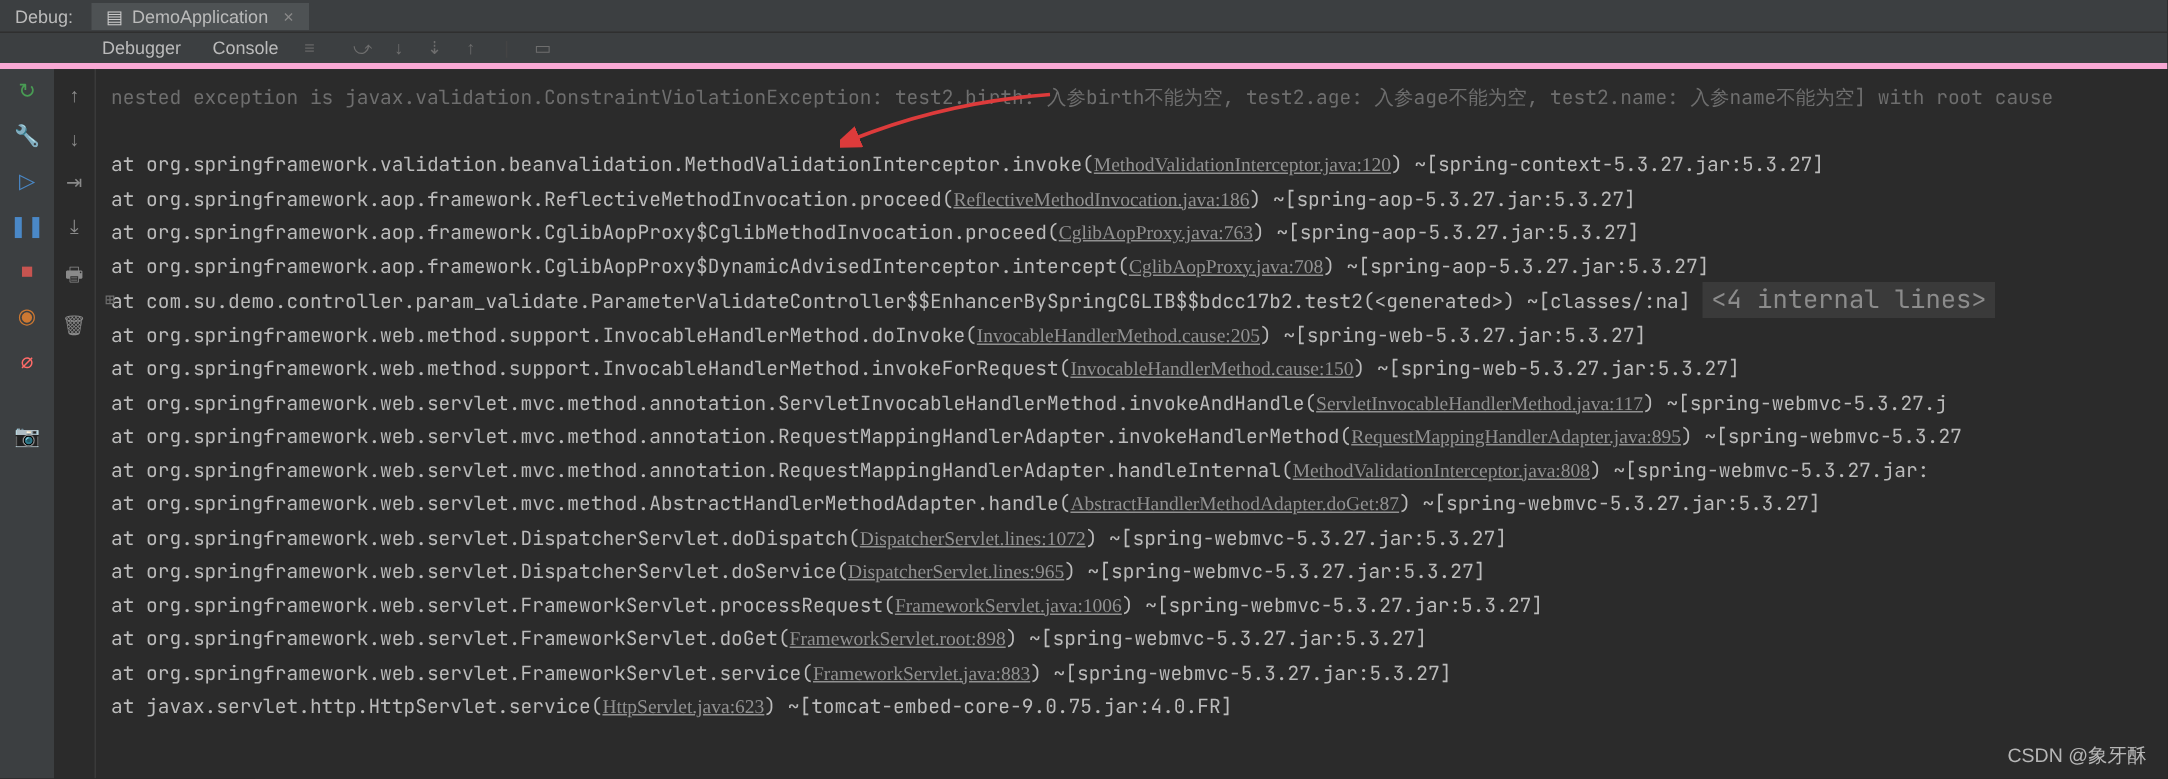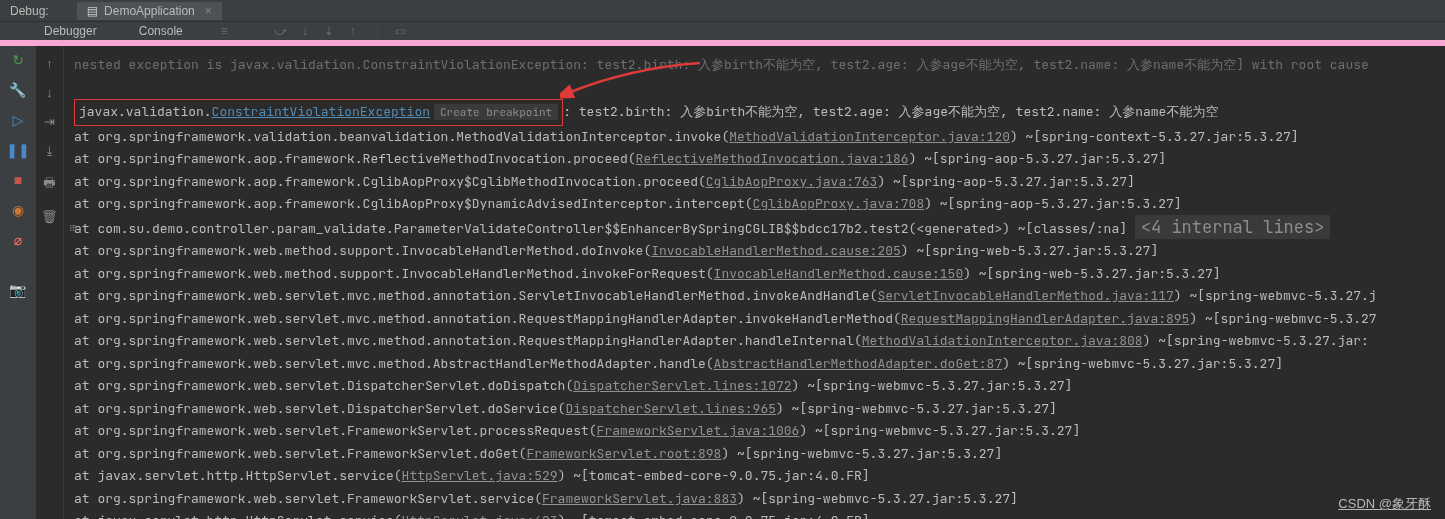--- a/index.html
+++ b/index.html
@@ -15,39 +15,39 @@
   }
   .top-bar {
     display:flex;
     align-items:center;
     height:22px;
     background:#3c3f41;
     border-bottom:1px solid #2f2f2f;
     padding-left:10px;
     color:#bbb;
   }
-  .top-bar .label { margin-right:28px; }
+  .top-bar .label { margin-right:12px; }
   .tab {
     display:flex; align-items:center;
     background:#4e5254;
     padding:2px 10px;
     gap:6px;
     font-size:12px;
   }
   .tab .icon { color:#c9c9c9; }
   .tab .close { color:#888; margin-left:4px; cursor:pointer; }
   .second-bar {
     display:flex;
     align-items:center;
     height:24px;
     background:#3c3f41;
-    border-bottom:6px solid #f9a8d4;
-    padding-left:40px;
+    border-bottom:4px solid #f9a8d4;
+    padding-left:64px;
     color:#bbb;
-    gap:34px;
+    gap:13px;
   }
   .second-bar .section { padding:0 4px; }
   .toolbar-icons {
     display:flex; gap:10px; margin-left:12px;
     color:#6e6e6e;
   }
   .toolbar-icons span { width:14px; text-align:center; }
   .left-gutter {
     position:absolute;
     left:0; top:46px; bottom:0;
@@ -93,20 +93,21 @@
   .dim-line { color:#6e6e6e; }
   .link {
     color:#548bb5;
     text-decoration:underline;
     cursor:pointer;
   }
   .link-dim {
     color:#919191;
     text-decoration:underline;
     cursor:pointer;
+    font-family:Liberation Serif, serif;
   }
   .red-box {
     border:1px solid #dd3b3b;
     padding:1px 4px;
     display:inline-block;
   }
   .create-bp {
     color:#8c8c8c;
     background:#3a3a3a;
     padding:1px 6px;
@@ -129,21 +130,20 @@
     position:absolute;
     left:560px; top:58px;
     pointer-events:none;
   }
   .watermark {
     position:absolute;
     right:14px; bottom:6px;
     color:#cfcfcf;
     font-size:13px;
     opacity:0.85;
-    text-decoration:underline;
   }
 </style>
 </head>
 <body>
 
 <div class="top-bar">
   <span class="label">Debug:</span>
   <div class="tab">
     <span class="icon">▤</span>
     <span>DemoApplication</span>
@@ -181,42 +181,36 @@
   <span>↓</span>
   <span>⇥</span>
   <span>⤓</span>
   <span>🖶</span>
   <span>🗑</span>
 </div>
 
 <div class="console">
   <span class="line dim-line">nested exception is javax.validation.ConstraintViolationException: test2.birth: 入参birth不能为空, test2.age: 入参age不能为空, test2.name: 入参name不能为空] with root cause</span>
   <span class="line">&nbsp;</span>
-  <span class="line">
-    <span class="red-box">
-      <span>javax.validation.</span><span class="link">ConstraintViolationException</span><span class="create-bp">Create breakpoint</span>
-    </span><span>: test2.birth: 入参birth不能为空, test2.age: 入参age不能为空, test2.name: 入参name不能为空</span>
-  </span>
   <div id="frames">
       <span class="line"><span>    at org.springframework.validation.beanvalidation.MethodValidationInterceptor.invoke(</span><span class="link-dim">MethodValidationInterceptor.java:120</span><span>) ~[spring-context-5.3.27.jar:5.3.27]</span></span>
       <span class="line"><span>    at org.springframework.aop.framework.ReflectiveMethodInvocation.proceed(</span><span class="link-dim">ReflectiveMethodInvocation.java:186</span><span>) ~[spring-aop-5.3.27.jar:5.3.27]</span></span>
       <span class="line"><span>    at org.springframework.aop.framework.CglibAopProxy$CglibMethodInvocation.proceed(</span><span class="link-dim">CglibAopProxy.java:763</span><span>) ~[spring-aop-5.3.27.jar:5.3.27]</span></span>
       <span class="line"><span>    at org.springframework.aop.framework.CglibAopProxy$DynamicAdvisedInterceptor.intercept(</span><span class="link-dim">CglibAopProxy.java:708</span><span>) ~[spring-aop-5.3.27.jar:5.3.27]</span></span>
       <span class="line" style="position: relative;"><span class="expand-marker">⊞</span><span>    at com.su.demo.controller.param_validate.ParameterValidateController$$EnhancerBySpringCGLIB$$bdcc17b2.test2(&lt;generated&gt;) ~[classes/:na] </span><span class="internal">&lt;4 internal lines&gt;</span></span>
       <span class="line"><span>    at org.springframework.web.method.support.InvocableHandlerMethod.doInvoke(</span><span class="link-dim">InvocableHandlerMethod.cause:205</span><span>) ~[spring-web-5.3.27.jar:5.3.27]</span></span>
       <span class="line"><span>    at org.springframework.web.method.support.InvocableHandlerMethod.invokeForRequest(</span><span class="link-dim">InvocableHandlerMethod.cause:150</span><span>) ~[spring-web-5.3.27.jar:5.3.27]</span></span>
       <span class="line"><span>    at org.springframework.web.servlet.mvc.method.annotation.ServletInvocableHandlerMethod.invokeAndHandle(</span><span class="link-dim">ServletInvocableHandlerMethod.java:117</span><span>) ~[spring-webmvc-5.3.27.j</span></span>
       <span class="line"><span>    at org.springframework.web.servlet.mvc.method.annotation.RequestMappingHandlerAdapter.invokeHandlerMethod(</span><span class="link-dim">RequestMappingHandlerAdapter.java:895</span><span>) ~[spring-webmvc-5.3.27</span></span>
       <span class="line"><span>    at org.springframework.web.servlet.mvc.method.annotation.RequestMappingHandlerAdapter.handleInternal(</span><span class="link-dim">MethodValidationInterceptor.java:808</span><span>) ~[spring-webmvc-5.3.27.jar:</span></span>
       <span class="line"><span>    at org.springframework.web.servlet.mvc.method.AbstractHandlerMethodAdapter.handle(</span><span class="link-dim">AbstractHandlerMethodAdapter.doGet:87</span><span>) ~[spring-webmvc-5.3.27.jar:5.3.27]</span></span>
       <span class="line"><span>    at org.springframework.web.servlet.DispatcherServlet.doDispatch(</span><span class="link-dim">DispatcherServlet.lines:1072</span><span>) ~[spring-webmvc-5.3.27.jar:5.3.27]</span></span>
       <span class="line"><span>    at org.springframework.web.servlet.DispatcherServlet.doService(</span><span class="link-dim">DispatcherServlet.lines:965</span><span>) ~[spring-webmvc-5.3.27.jar:5.3.27]</span></span>
       <span class="line"><span>    at org.springframework.web.servlet.FrameworkServlet.processRequest(</span><span class="link-dim">FrameworkServlet.java:1006</span><span>) ~[spring-webmvc-5.3.27.jar:5.3.27]</span></span>
       <span class="line"><span>    at org.springframework.web.servlet.FrameworkServlet.doGet(</span><span class="link-dim">FrameworkServlet.root:898</span><span>) ~[spring-webmvc-5.3.27.jar:5.3.27]</span></span>
-      <span class="line"><span>    at javax.servlet.http.HttpServlet.service(</span><span class="link-dim">HttpServlet.java:529</span><span>) ~[tomcat-embed-core-9.0.75.jar:4.0.FR]</span></span>
       <span class="line"><span>    at org.springframework.web.servlet.FrameworkServlet.service(</span><span class="link-dim">FrameworkServlet.java:883</span><span>) ~[spring-webmvc-5.3.27.jar:5.3.27]</span></span>
       <span class="line"><span>    at javax.servlet.http.HttpServlet.service(</span><span class="link-dim">HttpServlet.java:623</span><span>) ~[tomcat-embed-core-9.0.75.jar:4.0.FR]</span></span>
     </div>
 </div>
 
 <svg class="arrow" width="150" height="50">
   <defs>
     <marker id="ah" markerWidth="10" markerHeight="10" refX="2" refY="3" orient="auto">
       <path d="M0,0 L0,6 L8,3 z" fill="#dd3b3b"></path>
     </marker>

